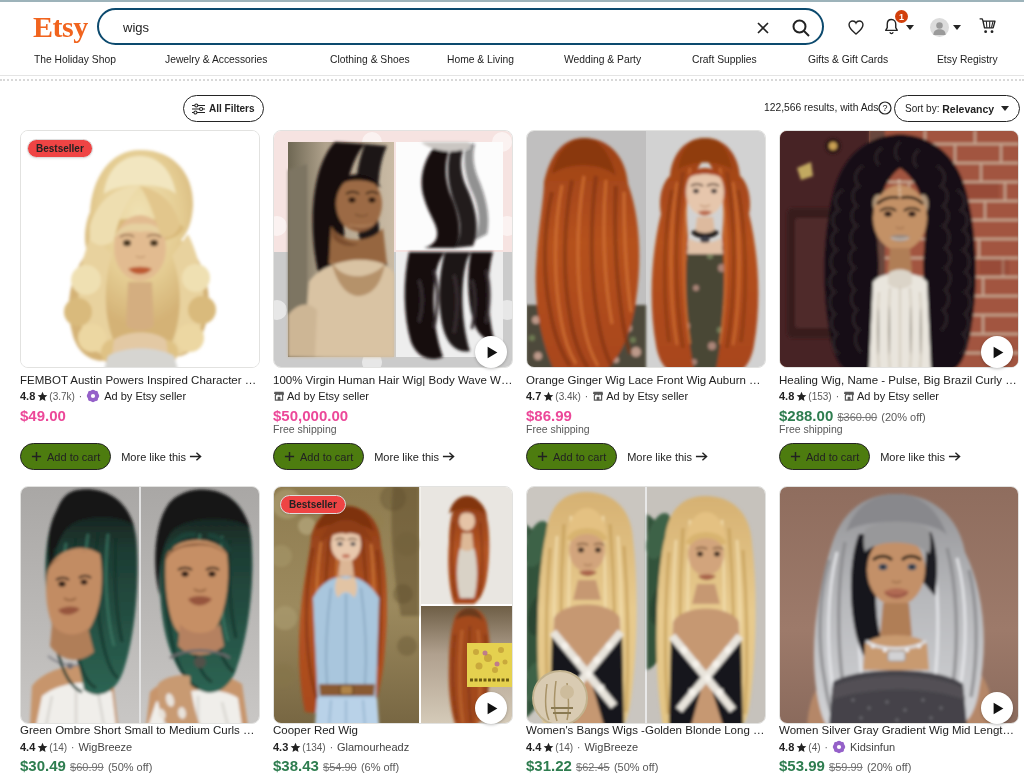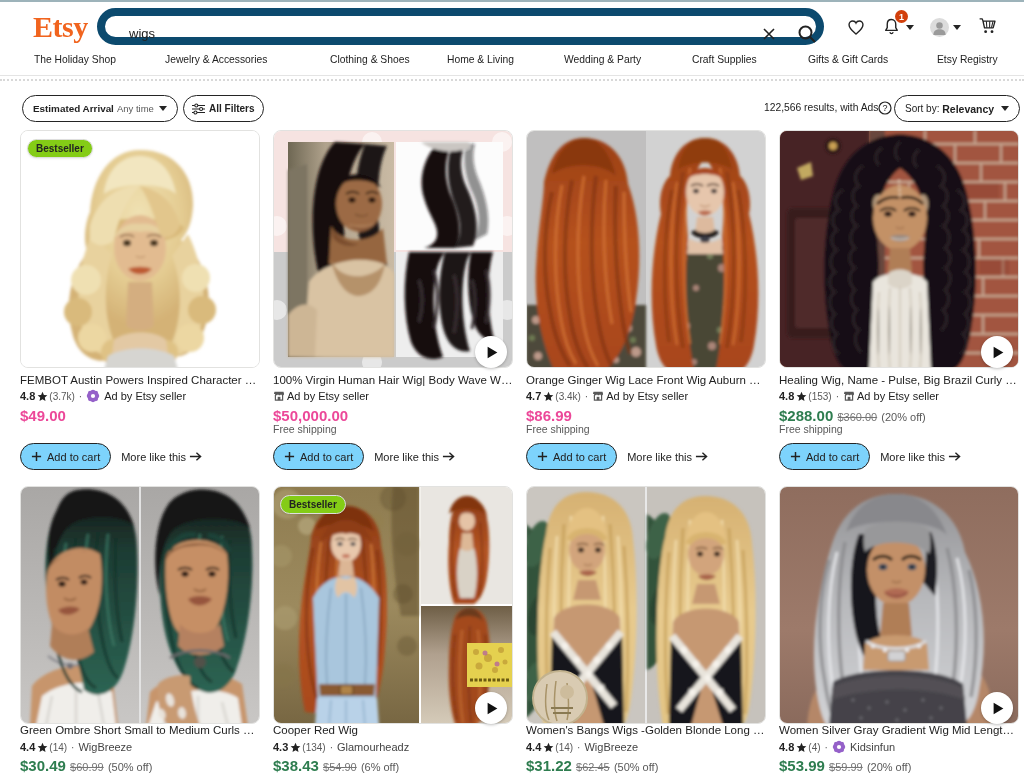--- a/index.html
+++ b/index.html
@@ -3,56 +3,56 @@
 <meta charset="utf-8">
 <style>
 *{margin:0;padding:0;box-sizing:border-box}
 html,body{width:1024px;height:775px;overflow:hidden;background:#fff;
   font-family:"Liberation Sans",sans-serif;color:#222}
 #page{position:relative;width:1024px;height:775px}
 .abs{position:absolute}
 .topline{left:0;top:0;width:1024px;height:2px;background:#9db3ba}
 .logo{left:33px;top:12px;font-family:"Liberation Serif",serif;font-weight:bold;
   font-size:30px;color:#f1641e;letter-spacing:-0.5px;line-height:30px}
-.search{left:97px;top:8px;width:727px;height:37px;border:8px solid #0c4a6e;
+.search{left:97px;top:8px;width:727px;height:37px;border:2px solid #0c4a6e;
   border-radius:19px;background:#fff}
 .search .q{position:absolute;left:24px;top:10px;font-size:13px;color:#222}
 .navlink{top:54px;font-size:10.3px;color:#222;white-space:nowrap}
 .sep1{left:0;top:75px;width:1024px;height:1px;background:#e4e4e4}
 .sep2{left:0;top:79px;width:1024px;height:0;border-top:2px dotted #d8d8d8}
 .pill{position:absolute;display:flex;align-items:center;background:#fff;white-space:nowrap;
   border:1.5px solid #242424;border-radius:14px;height:27px;font-size:11px}
 .caret{width:0;height:0;border-left:4px solid transparent;border-right:4px solid transparent;
   border-top:5px solid #242424;display:inline-block}
 .results{top:102px;font-size:10.3px;color:#222;white-space:nowrap}
 .card{position:absolute;width:240px}
 .imgw{position:absolute;left:0;top:0;width:240px;height:238px;border-radius:8px;
   overflow:hidden;border:1px solid #e2e2e0}
 .imgw svg{position:absolute;left:-1px;top:-1px}
-.bseller{position:absolute;left:7px;top:9px;height:19px;padding:0 8px;background:#84cc16;
+.bseller{position:absolute;left:7px;top:9px;height:19px;padding:0 8px;background:#ef4444;
   border:1px solid #dedede;border-radius:10px;font-size:10px;font-weight:bold;
   display:flex;align-items:center;box-shadow:0 1px 2px rgba(0,0,0,.08)}
 .play{position:absolute;left:202px;top:206px;width:32px;height:32px;border-radius:50%;
   background:#fff;display:flex;align-items:center;justify-content:center;
   box-shadow:0 1px 3px rgba(0,0,0,.25)}
 .title{position:absolute;left:0;top:244px;width:240px;font-size:11.5px;line-height:13px;
   white-space:nowrap;overflow:hidden;text-overflow:ellipsis;color:#222}
 .meta{position:absolute;left:0;top:259px;width:240px;height:14px;font-size:11px;
   color:#222;display:flex;align-items:center;white-space:nowrap}
 .meta b{font-weight:bold;font-size:11px}
 .meta .gr{color:#595959;font-size:10px}
 .price{position:absolute;left:0;top:277px;width:240px;font-size:15px;font-weight:bold;
   color:#ec4899;white-space:nowrap}
 .price.green{color:#2e7d4f}
 .price .was{font-weight:normal;font-size:11px;color:#767676;text-decoration:line-through}
 .price .off{font-weight:normal;font-size:11px;color:#595959}
 .ship{position:absolute;left:0;top:293px;font-size:10.5px;color:#595959}
 .btns{position:absolute;left:0;top:313px;width:240px;height:27px;display:flex;align-items:center}
 .addcart{height:27px;padding:0 10px;border:1.5px solid #242424;border-radius:14px;
-  display:flex;align-items:center;font-size:11px;font-weight:500;background:#7dd3fc}
+  display:flex;align-items:center;font-size:11px;font-weight:500;background:#4d7c0f}
 .morelike{margin-left:10px;font-size:11px;font-weight:500;color:#222;display:flex;align-items:center}
 .star{margin:0 1px 0 2px}
 .r2 .title{top:238px}.r2 .meta{top:254px}.r2 .price{top:271px}
 </style>
 </head>
 <body>
 <div id="page">
 <div class="abs topline"></div>
 <div class="abs logo">Etsy</div>
 <div class="abs search">
@@ -90,25 +90,20 @@
 <div class="abs navlink" style="left:34px">The Holiday Shop</div>
 <div class="abs navlink" style="left:165px">Jewelry &amp; Accessories</div>
 <div class="abs navlink" style="left:330px">Clothing &amp; Shoes</div>
 <div class="abs navlink" style="left:447px">Home &amp; Living</div>
 <div class="abs navlink" style="left:564px">Wedding &amp; Party</div>
 <div class="abs navlink" style="left:692px">Craft Supplies</div>
 <div class="abs navlink" style="left:808px">Gifts &amp; Gift Cards</div>
 <div class="abs navlink" style="left:937px">Etsy Registry</div>
 <div class="abs sep1"></div>
 <div class="abs sep2"></div>
-<div class="pill" style="left:22px;top:95px;padding:0 10px;font-size:10.3px">
-  <span style="font-weight:bold;font-size:9.9px">Estimated Arrival</span>
-  <span style="color:#595959;font-size:9.5px;margin-left:3px">Any time</span>
-  <span class="caret" style="margin-left:5px"></span>
-</div>
 <div class="pill" style="left:183px;top:95px;padding:0 8px">
   <svg width="13" height="12" viewBox="0 0 15 13" style="margin-right:4px">
     <path d="M0 2.5 H15 M0 6.5 H15 M0 10.5 H15" stroke="#222" stroke-width="1.3"></path>
     <circle cx="5" cy="2.5" r="1.8" fill="#fff" stroke="#222" stroke-width="1.2"></circle>
     <circle cx="10.5" cy="6.5" r="1.8" fill="#fff" stroke="#222" stroke-width="1.2"></circle>
     <circle cx="4" cy="10.5" r="1.8" fill="#fff" stroke="#222" stroke-width="1.2"></circle>
       </svg>
   <span style="font-weight:bold;font-size:10px">All Filters</span>
 </div>
 <div class="abs results" style="left:764px">122,566 results, with Ads</div>

